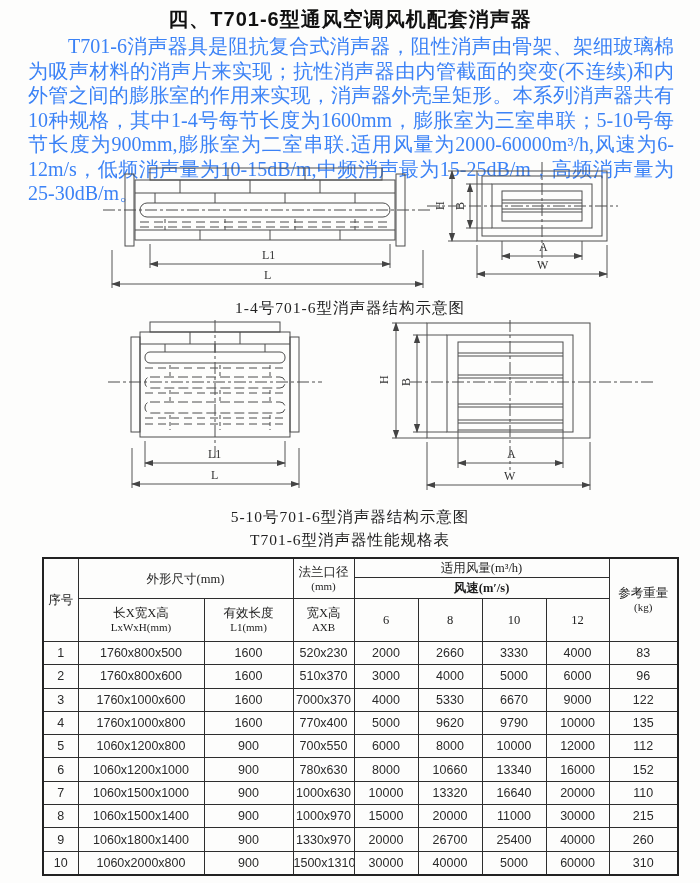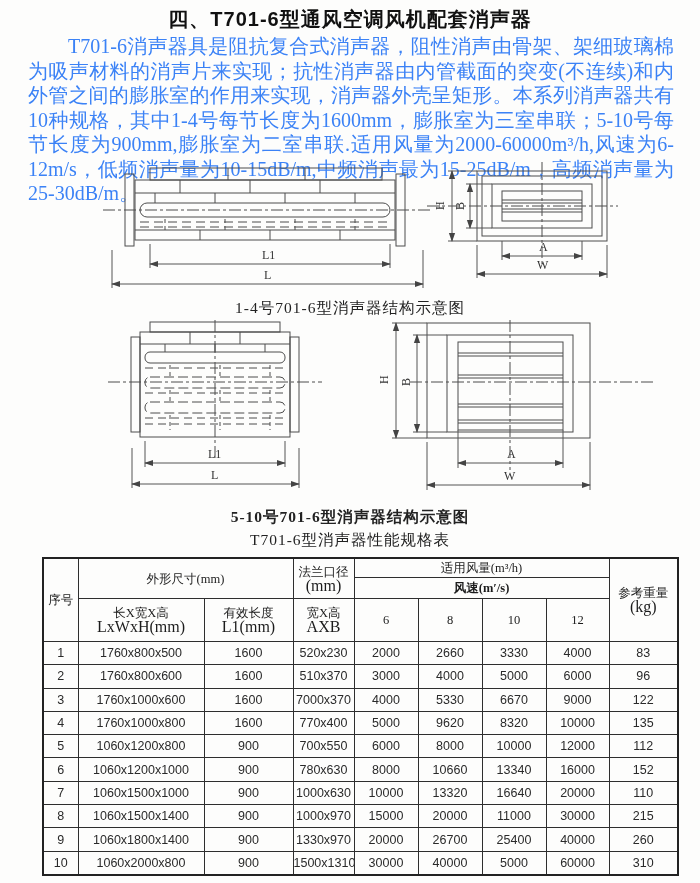--- a/index.html
+++ b/index.html
@@ -19,21 +19,21 @@
     color:#3b82f6;
   }
   .diagram{position:absolute;left:0;}
   #diagram1{top:160px;}
   #diagram2{top:320px;}
   .caption{
     position:absolute;left:0;width:700px;text-align:center;
     font-size:15.5px;color:#222;letter-spacing:1px;
   }
   #caption1{top:298px;}
-  #caption2{top:507px;font-weight:bold;}
+  #caption2{top:507px;}
   #table-title{top:530px;}
   svg line, svg rect, svg path, svg polyline{stroke:#4d4d4d;fill:none;stroke-width:1;}
   svg .dim{stroke:#555;}
   svg text{font-family:"Liberation Serif", serif;font-size:12px;fill:#333;stroke:none;}
   .tbl-wrap{position:absolute;top:557px;left:42px;}
   table{
     border-collapse:collapse;table-layout:fixed;width:635px;
     font-family:"Liberation Sans", sans-serif;color:#222;
   }
   th,td{
@@ -42,21 +42,21 @@
   }
   table{border:2px solid #222;}
   thead th{
     font-family:"Liberation Serif", serif;font-weight:normal;
     font-size:12.5px;line-height:14px;color:#1c1c1c;
   }
   thead tr.h1 th{height:18px;}
   thead tr.h2 th{height:20px;font-weight:bold;}
   thead tr.h3 th{height:42px;}
   tbody td{height:22.3px;font-size:12.5px;color:#2a2a2a;}
-  .sub{font-size:16px;}
+  .sub{font-size:11px;}
 </style>
 </head>
 <body>
 
 <div class="page-title">四、T701-6型通风空调风机配套消声器</div>
 
 <div class="intro">T701-6消声器具是阻抗复合式消声器，阻性消声由骨架、架细玻璃棉为吸声材料的消声片来实现；抗性消声器由内管截面的突变(不连续)和内外管之间的膨胀室的作用来实现，消声器外壳呈矩形。本系列消声器共有10种规格，其中1-4号每节长度为1600mm，膨胀室为三室串联；5-10号每节长度为900mm,膨胀室为二室串联.适用风量为2000-60000m³/h,风速为6-12m/s，低频消声量为10-15dB/m,中频消声最为15-25dB/m，高频消声量为25-30dB/m。</div>
 
 <svg id="diagram1" class="diagram" width="700" height="138" viewBox="0 0 700 138">
   <defs>
@@ -317,21 +317,21 @@
           <td>9000</td>
           <td>122</td>
     </tr>
     <tr>
       <td>4</td>
           <td>1760x1000x800</td>
           <td>1600</td>
           <td>770x400</td>
           <td>5000</td>
           <td>9620</td>
-          <td>8320</td>
+          <td>9790</td>
           <td>10000</td>
           <td>135</td>
     </tr>
     <tr>
       <td>5</td>
           <td>1060x1200x800</td>
           <td>900</td>
           <td>700x550</td>
           <td>6000</td>
           <td>8000</td>

